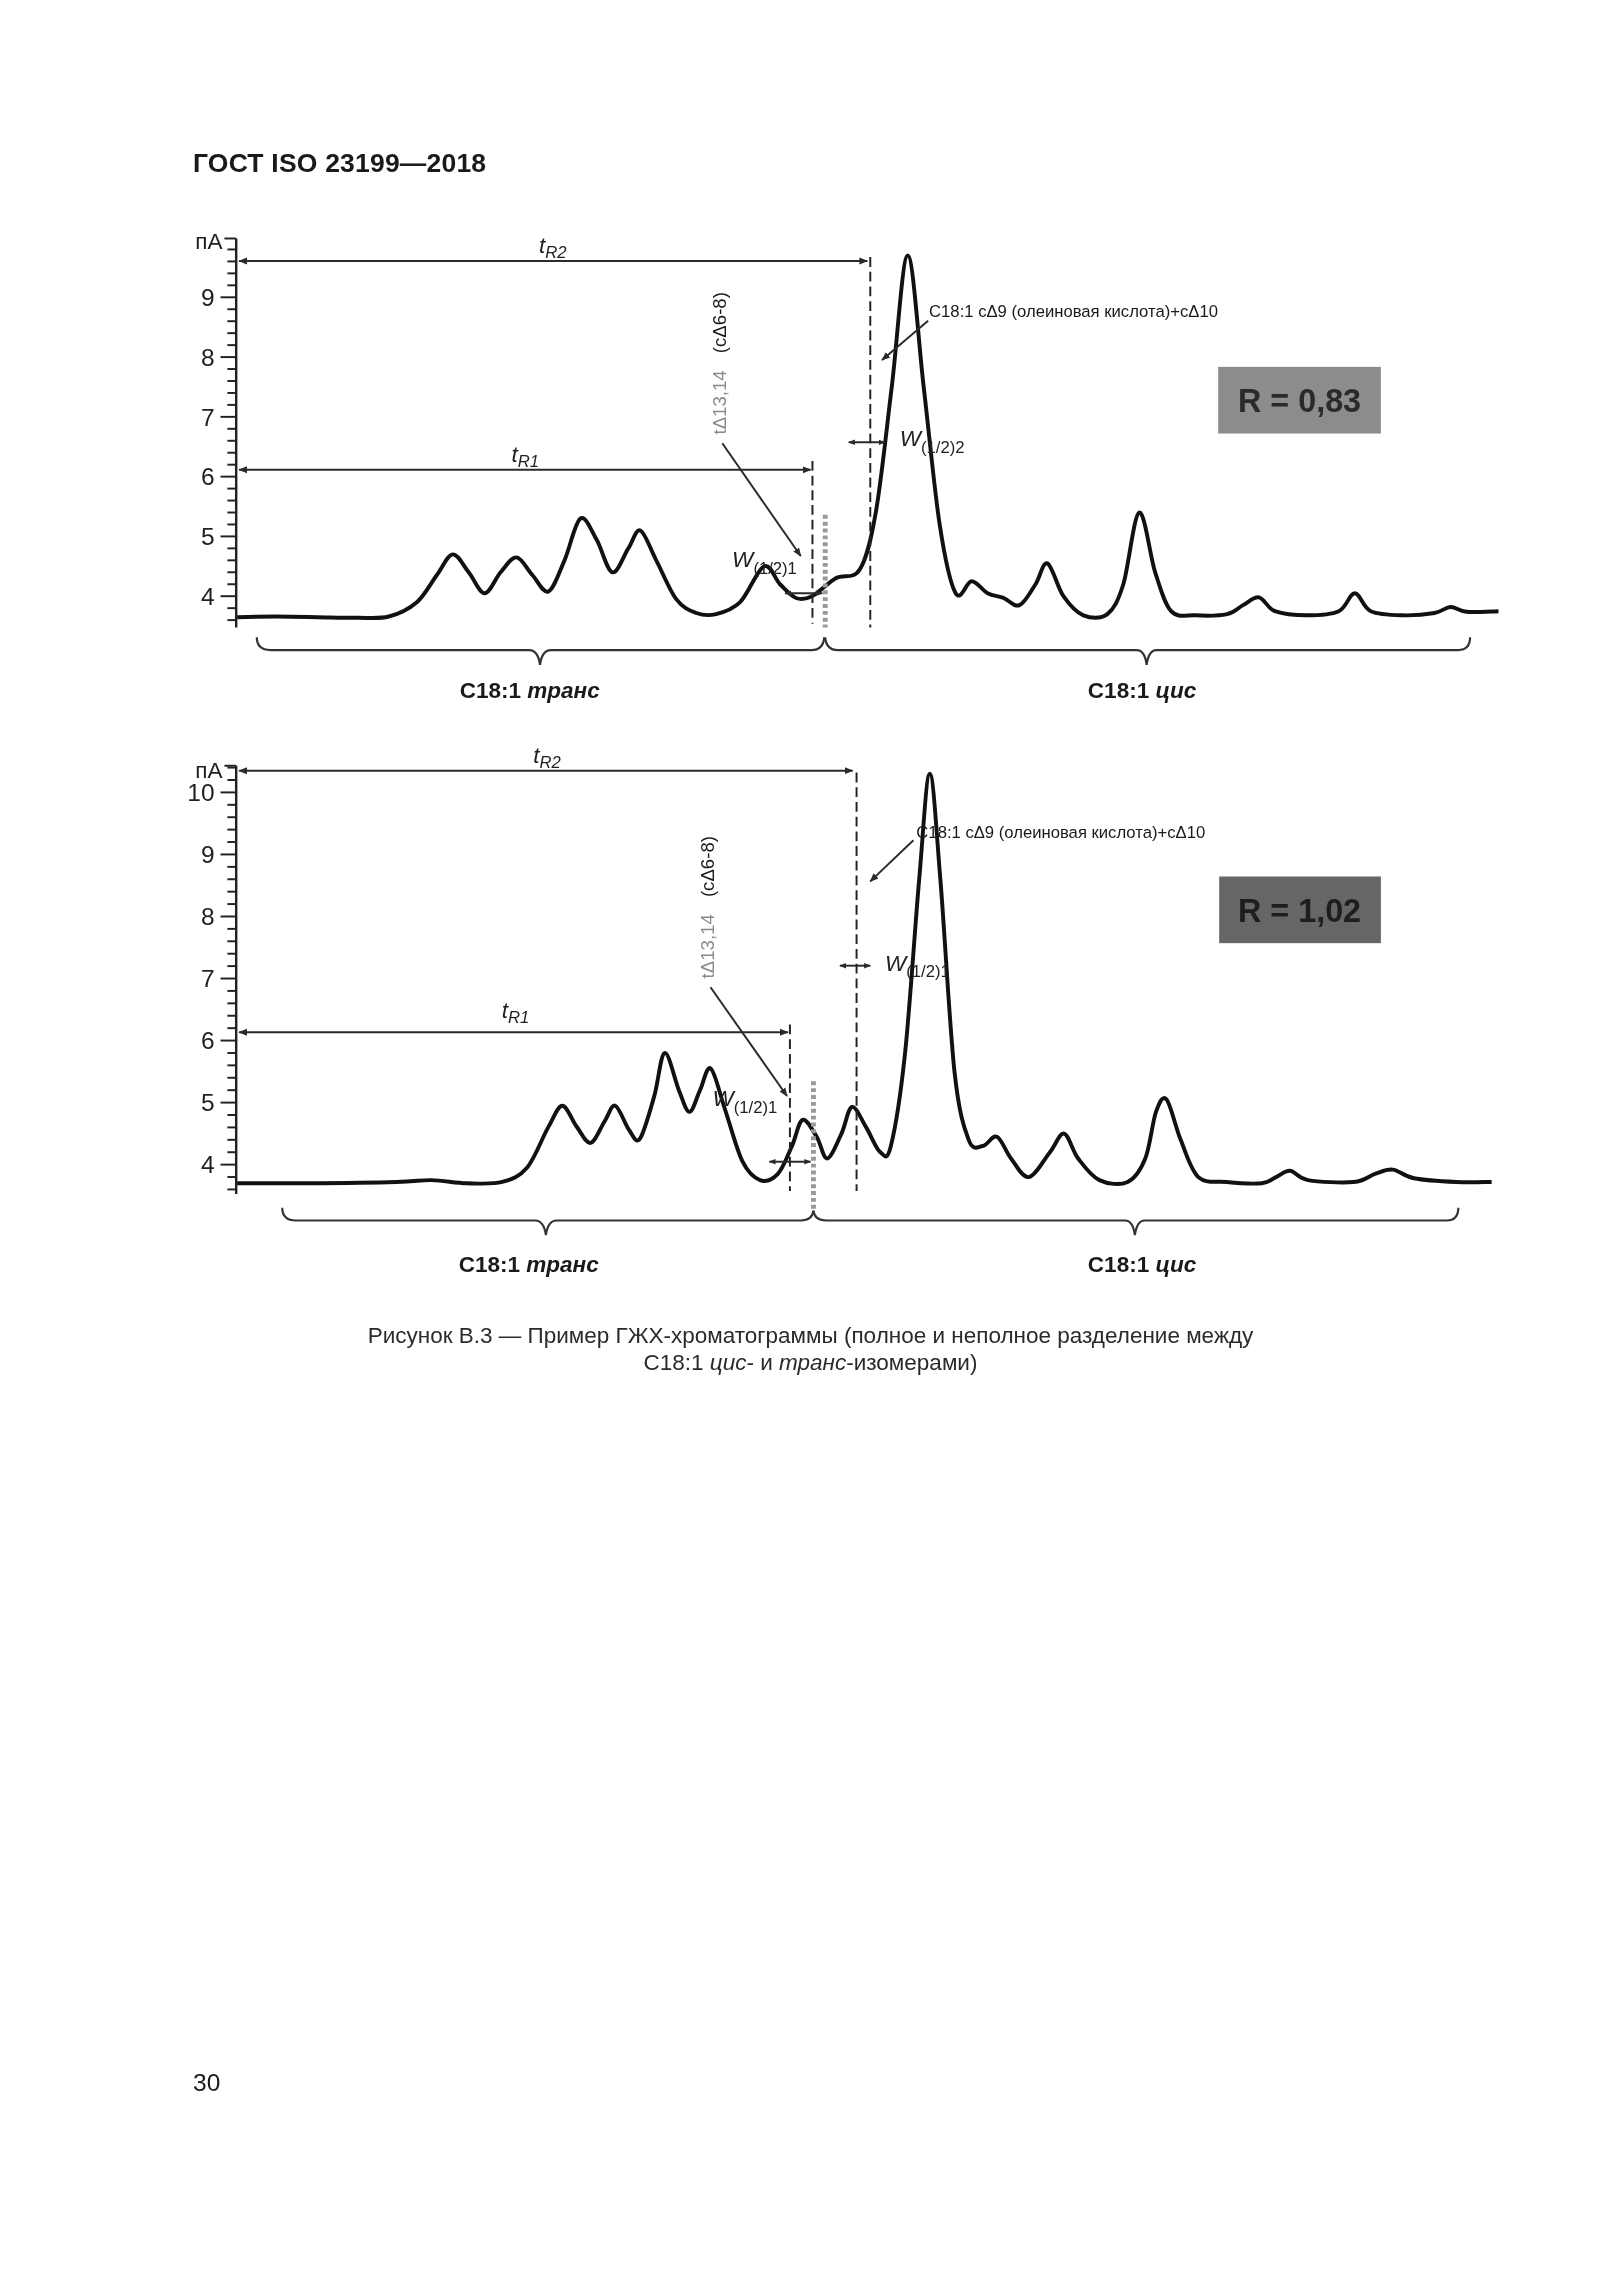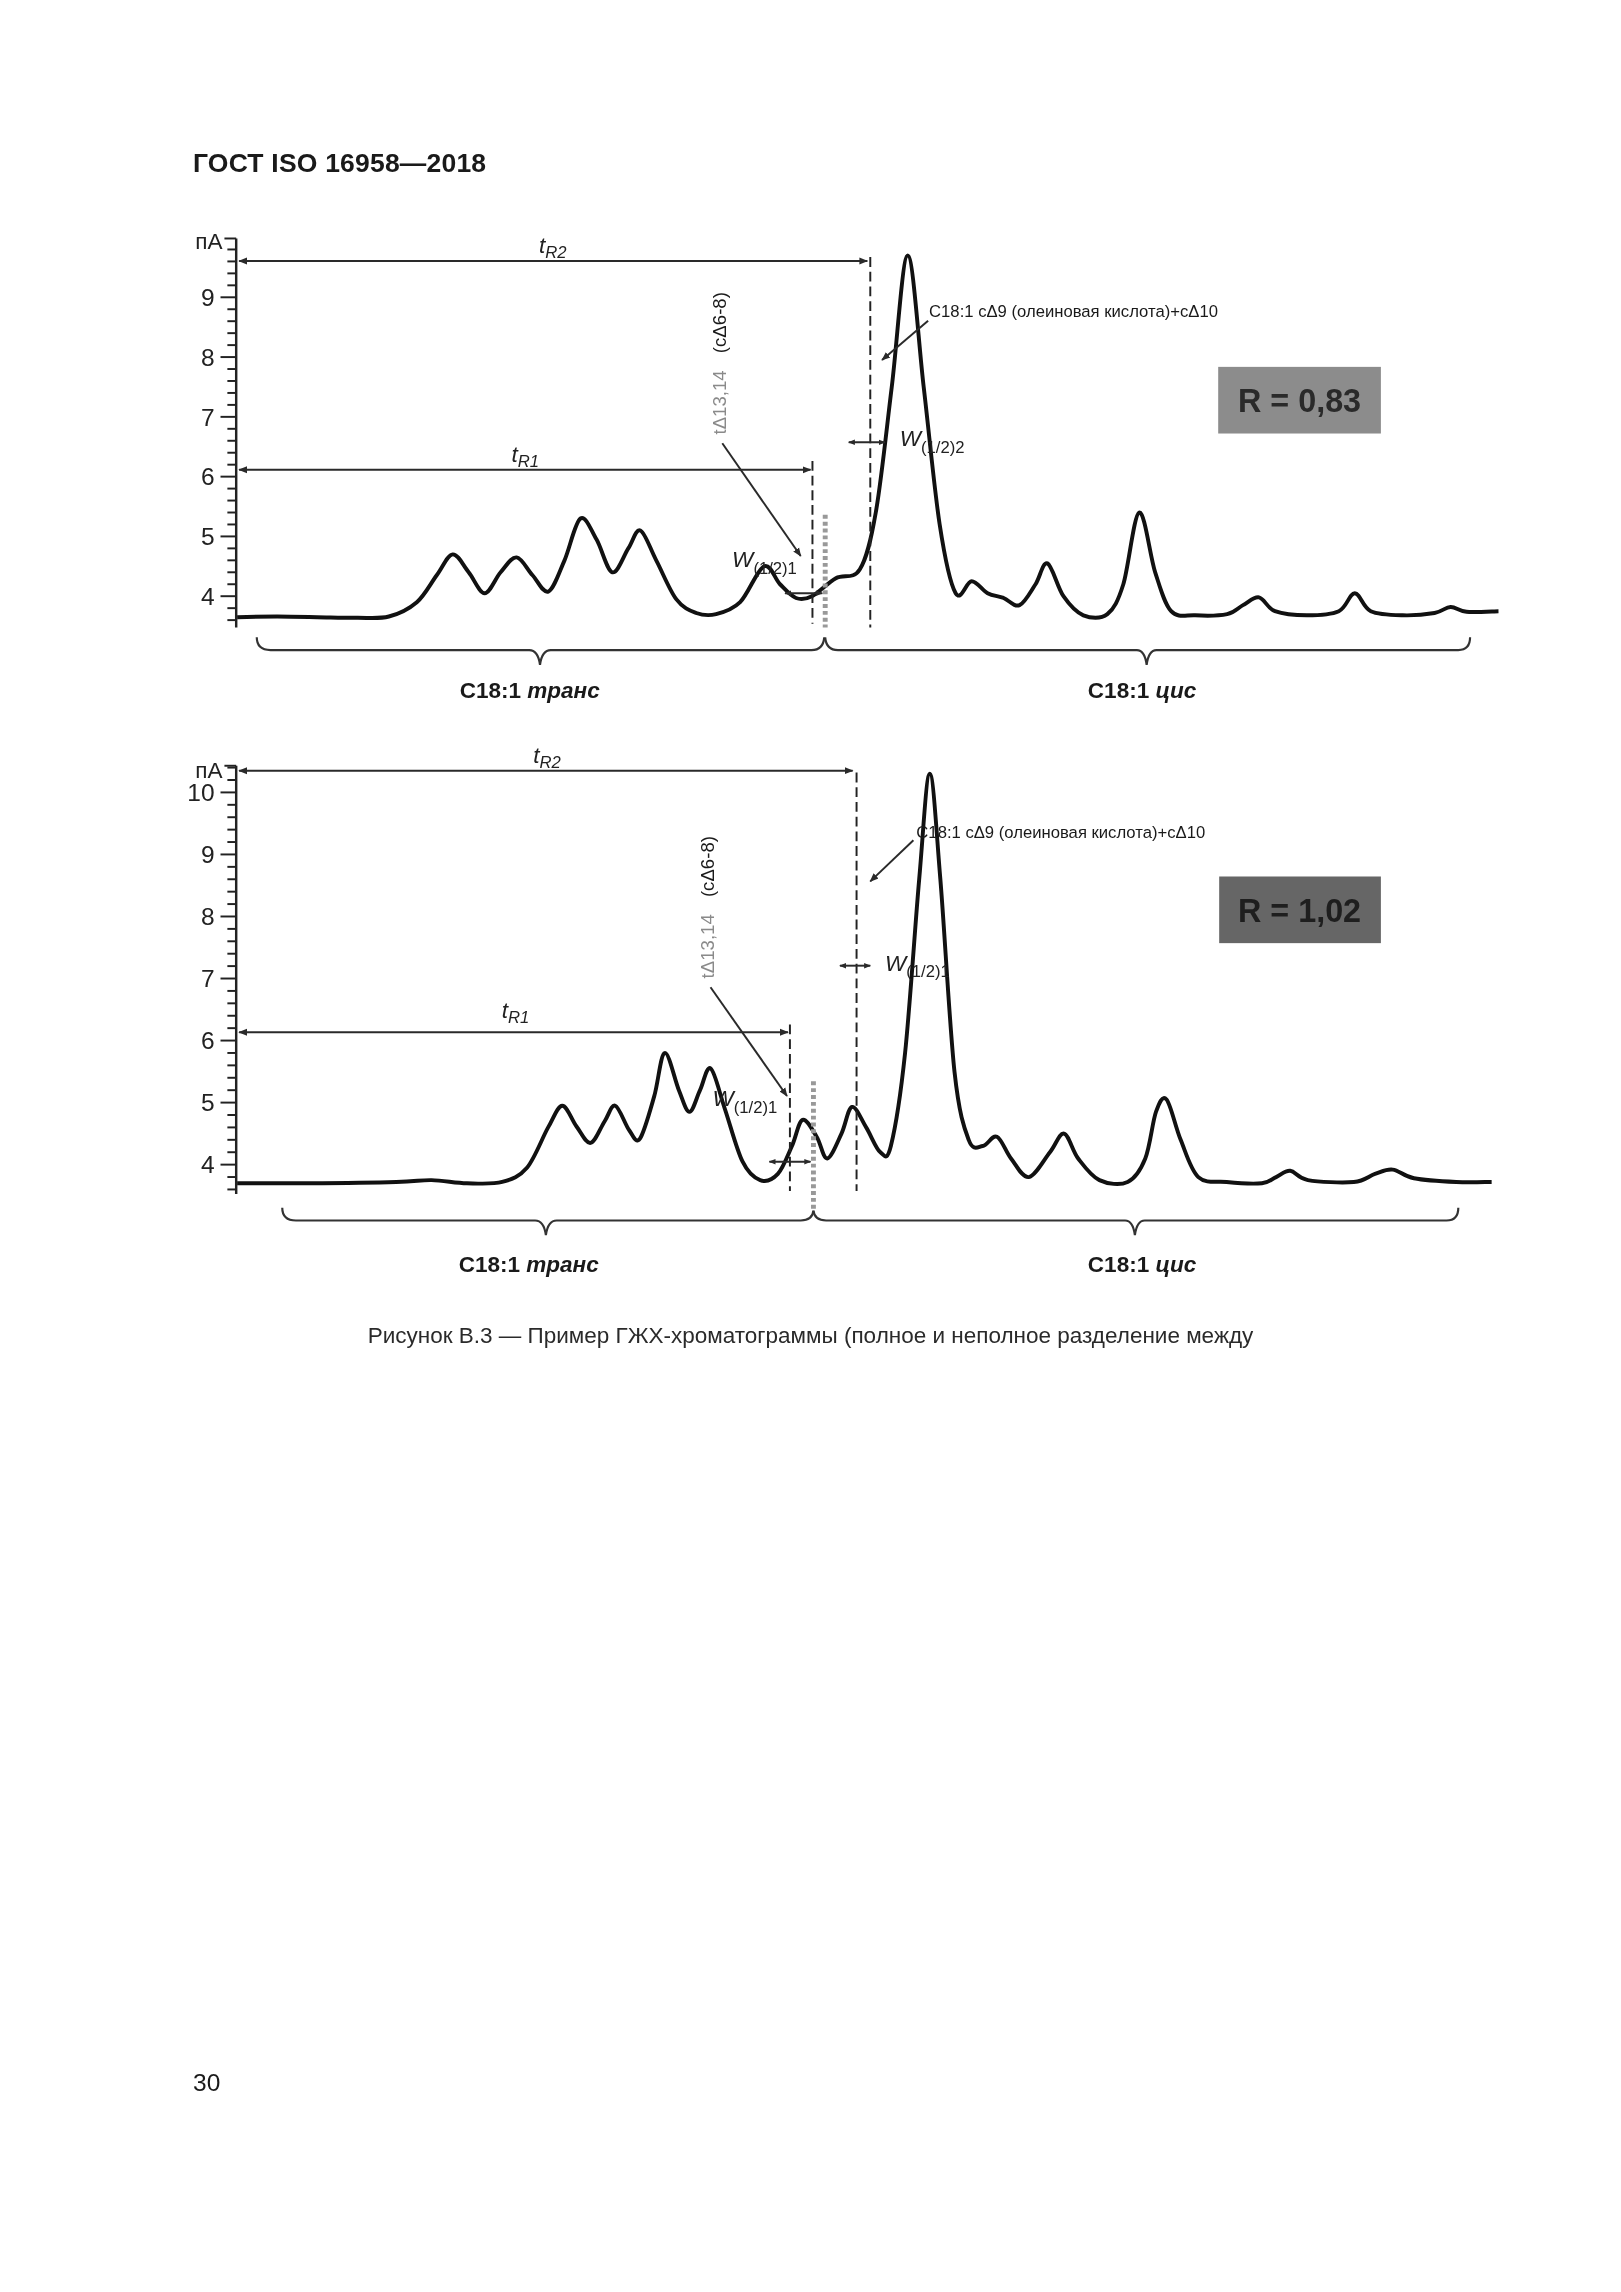--- a/index.html
+++ b/index.html
@@ -9,21 +9,21 @@
   #page-number { position:absolute; left:193px; top:2069px; font-size:24.5px; }
   #figure-caption { position:absolute; left:0; width:1621px; top:1323px; text-align:center;
                     font-size:22.5px; line-height:26.5px; color:#2a2a2a; }
   #figure-caption i { font-style:italic; }
   svg#figure { position:absolute; left:0; top:0; }
   .r-box-text { font-weight:bold; }
 </style>
 </head>
 <body>
 
-<div id="page-header">ГОСТ ISO 16958—2018</div>
+<div id="page-header">ГОСТ ISO 23199—2018</div>
 
 <svg id="figure" width="1621" height="2293" viewBox="0 0 1654 2339" xmlns="http://www.w3.org/2000/svg">
   <defs>
     <marker id="ah" viewBox="0 0 10 10" refX="9" refY="5" markerWidth="9" markerHeight="9" orient="auto-start-reverse" markerUnits="userSpaceOnUse">
       <path d="M0,1 L10,5 L0,9 z" fill="#2a2a2a"></path>
     </marker>
     <marker id="ahs" viewBox="0 0 10 10" refX="9" refY="5" markerWidth="7" markerHeight="7" orient="auto-start-reverse" markerUnits="userSpaceOnUse">
       <path d="M0,1 L10,5 L0,9 z" fill="#2a2a2a"></path>
     </marker>
   </defs>
@@ -186,16 +186,17 @@
 
     <path fill="none" stroke="#333" stroke-width="2.2" d="M288,1232 Q288,1245 302,1245 L546,1245 Q555,1245 557,1260 Q559,1245 568,1245 L817,1245 Q829,1245 830,1235"></path>
     <path fill="none" stroke="#333" stroke-width="2.2" d="M830,1235 Q831,1245 843,1245 L1148,1245 Q1156,1245 1158,1260 Q1160,1245 1168,1245 L1476,1245 Q1488,1245 1488,1232"></path>
     <text id="c2-trans" x="468" y="1298" font-size="23" font-weight="bold" fill="#1a1a1a"><tspan>С18:1 </tspan><tspan font-style="italic">транс</tspan></text>
     <text id="c2-cis" x="1110" y="1298" font-size="23" font-weight="bold" fill="#1a1a1a"><tspan>С18:1 </tspan><tspan font-style="italic">цис</tspan></text>
   </g>
 </svg>
 
 <div id="figure-caption">
   <div>Рисунок В.3 — Пример ГЖХ-хроматограммы (полное и неполное разделение между</div>
+  <div><span>С18:1 </span><i>цис</i><span>- и </span><i>транс</i><span>-изомерами)</span></div>
 </div>
 
 <div id="page-number">30</div>
 
 
 </body></html>

